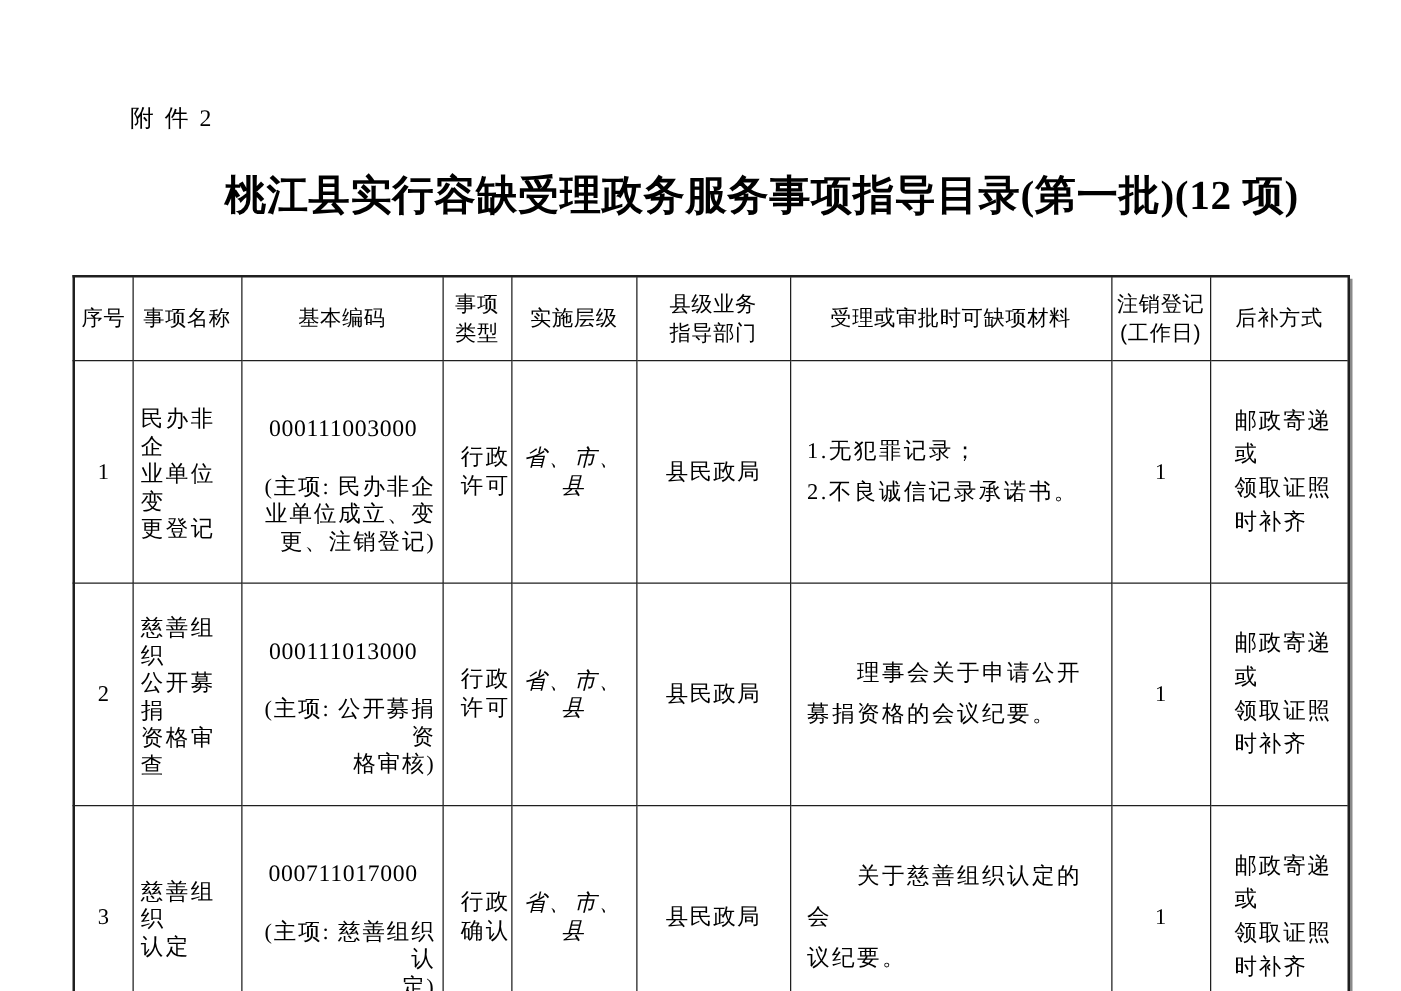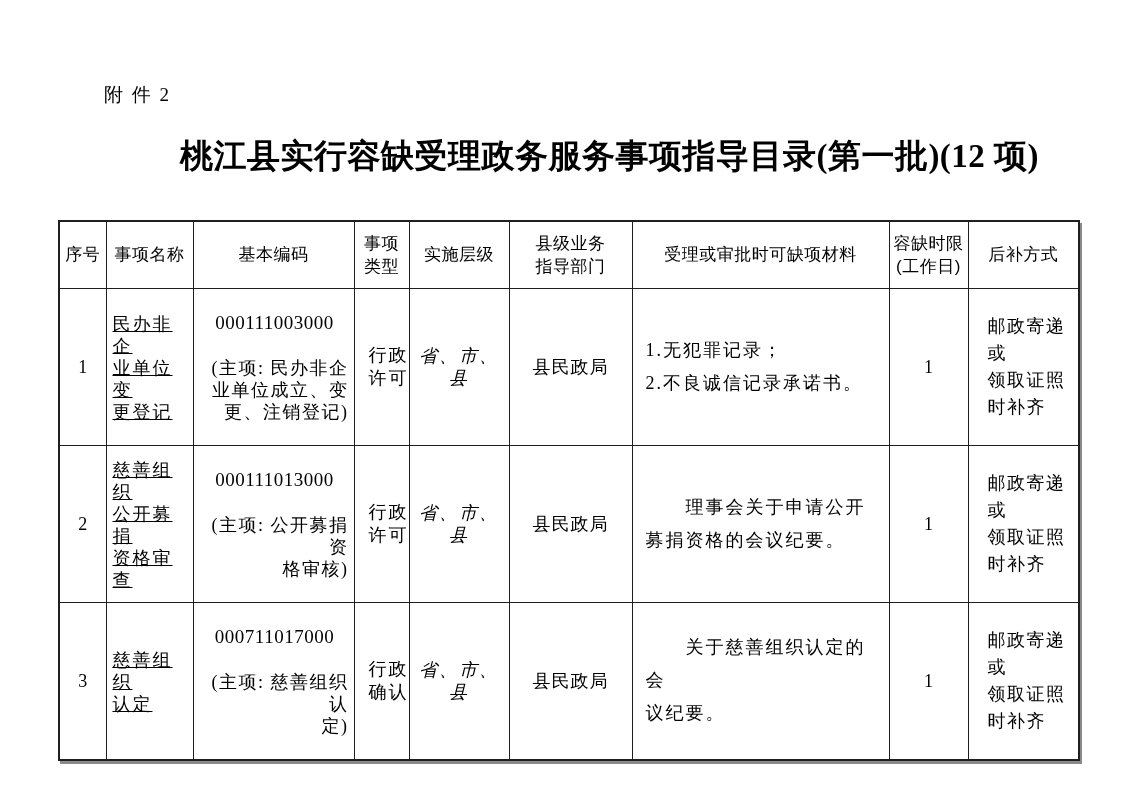--- a/index.html
+++ b/index.html
@@ -67,23 +67,23 @@
     line-height: 22px;
     letter-spacing: 1.5px;
   }
 
   tr.row-head { height: 67px; }
   tr.row-1 { height: 120px; }
   tr.row-2 { height: 110px; }
   tr.row-3 { height: 112px; }
 
   td.c-no   { text-align: center; letter-spacing: 0; }
-  td.c-name { text-align: left; padding: 3px 4px 0 6px; letter-spacing: 2px; text-decoration: underline; }
+  td.c-name { text-align: left; padding: 3px 4px 0 6px; letter-spacing: 2px; }
   td.c-code { text-align: left; padding: 0 5px 0 7px; }
-  .code-num  { display: block; text-align: center; font-size: 19px; letter-spacing: 0.5px; line-height: 24px; }
+  .code-num  { display: block; text-align: center; font-size: 19px; letter-spacing: 0.5px; line-height: 24px; margin-top: 21px; }
   .code-main { display: block; text-align: right; letter-spacing: 1.5px; line-height: 22px; }
   td.c-type { text-align: right; letter-spacing: 2px; line-height: 23px; }
   td.c-level { text-align: center; letter-spacing: 2px; font-style: italic; }
   td.c-dept  { text-align: center; letter-spacing: 1px; margin-left: 48px; }
   td.c-materials { text-align: left; padding: 0 10px 0 13px; line-height: 33px; letter-spacing: 2px; margin-left: 25px; }
   td.c-days { text-align: center; letter-spacing: 0; }
   td.c-supp { text-align: left; padding: 0 4px 0 19px; line-height: 27px; letter-spacing: 1.5px; }
 </style>
 </head>
 <body>
@@ -110,21 +110,21 @@
       <tr class="row-head">
         <th>序号</th>
         <th>事项名称</th>
         <th>基本编码</th>
         <th>事项
 类型</th>
         <th>实施层级</th>
         <th>县级业务
 指导部门</th>
         <th>受理或审批时可缺项材料</th>
-        <th>容缺时限
+        <th>注销登记
 (工作日)</th>
         <th>后补方式</th>
       </tr>
     </thead>
     <tbody>
       <tr class="row-1">
         <td class="c-no">1</td>
         <td class="c-name">民办非企
 业单位变
 更登记</td>

